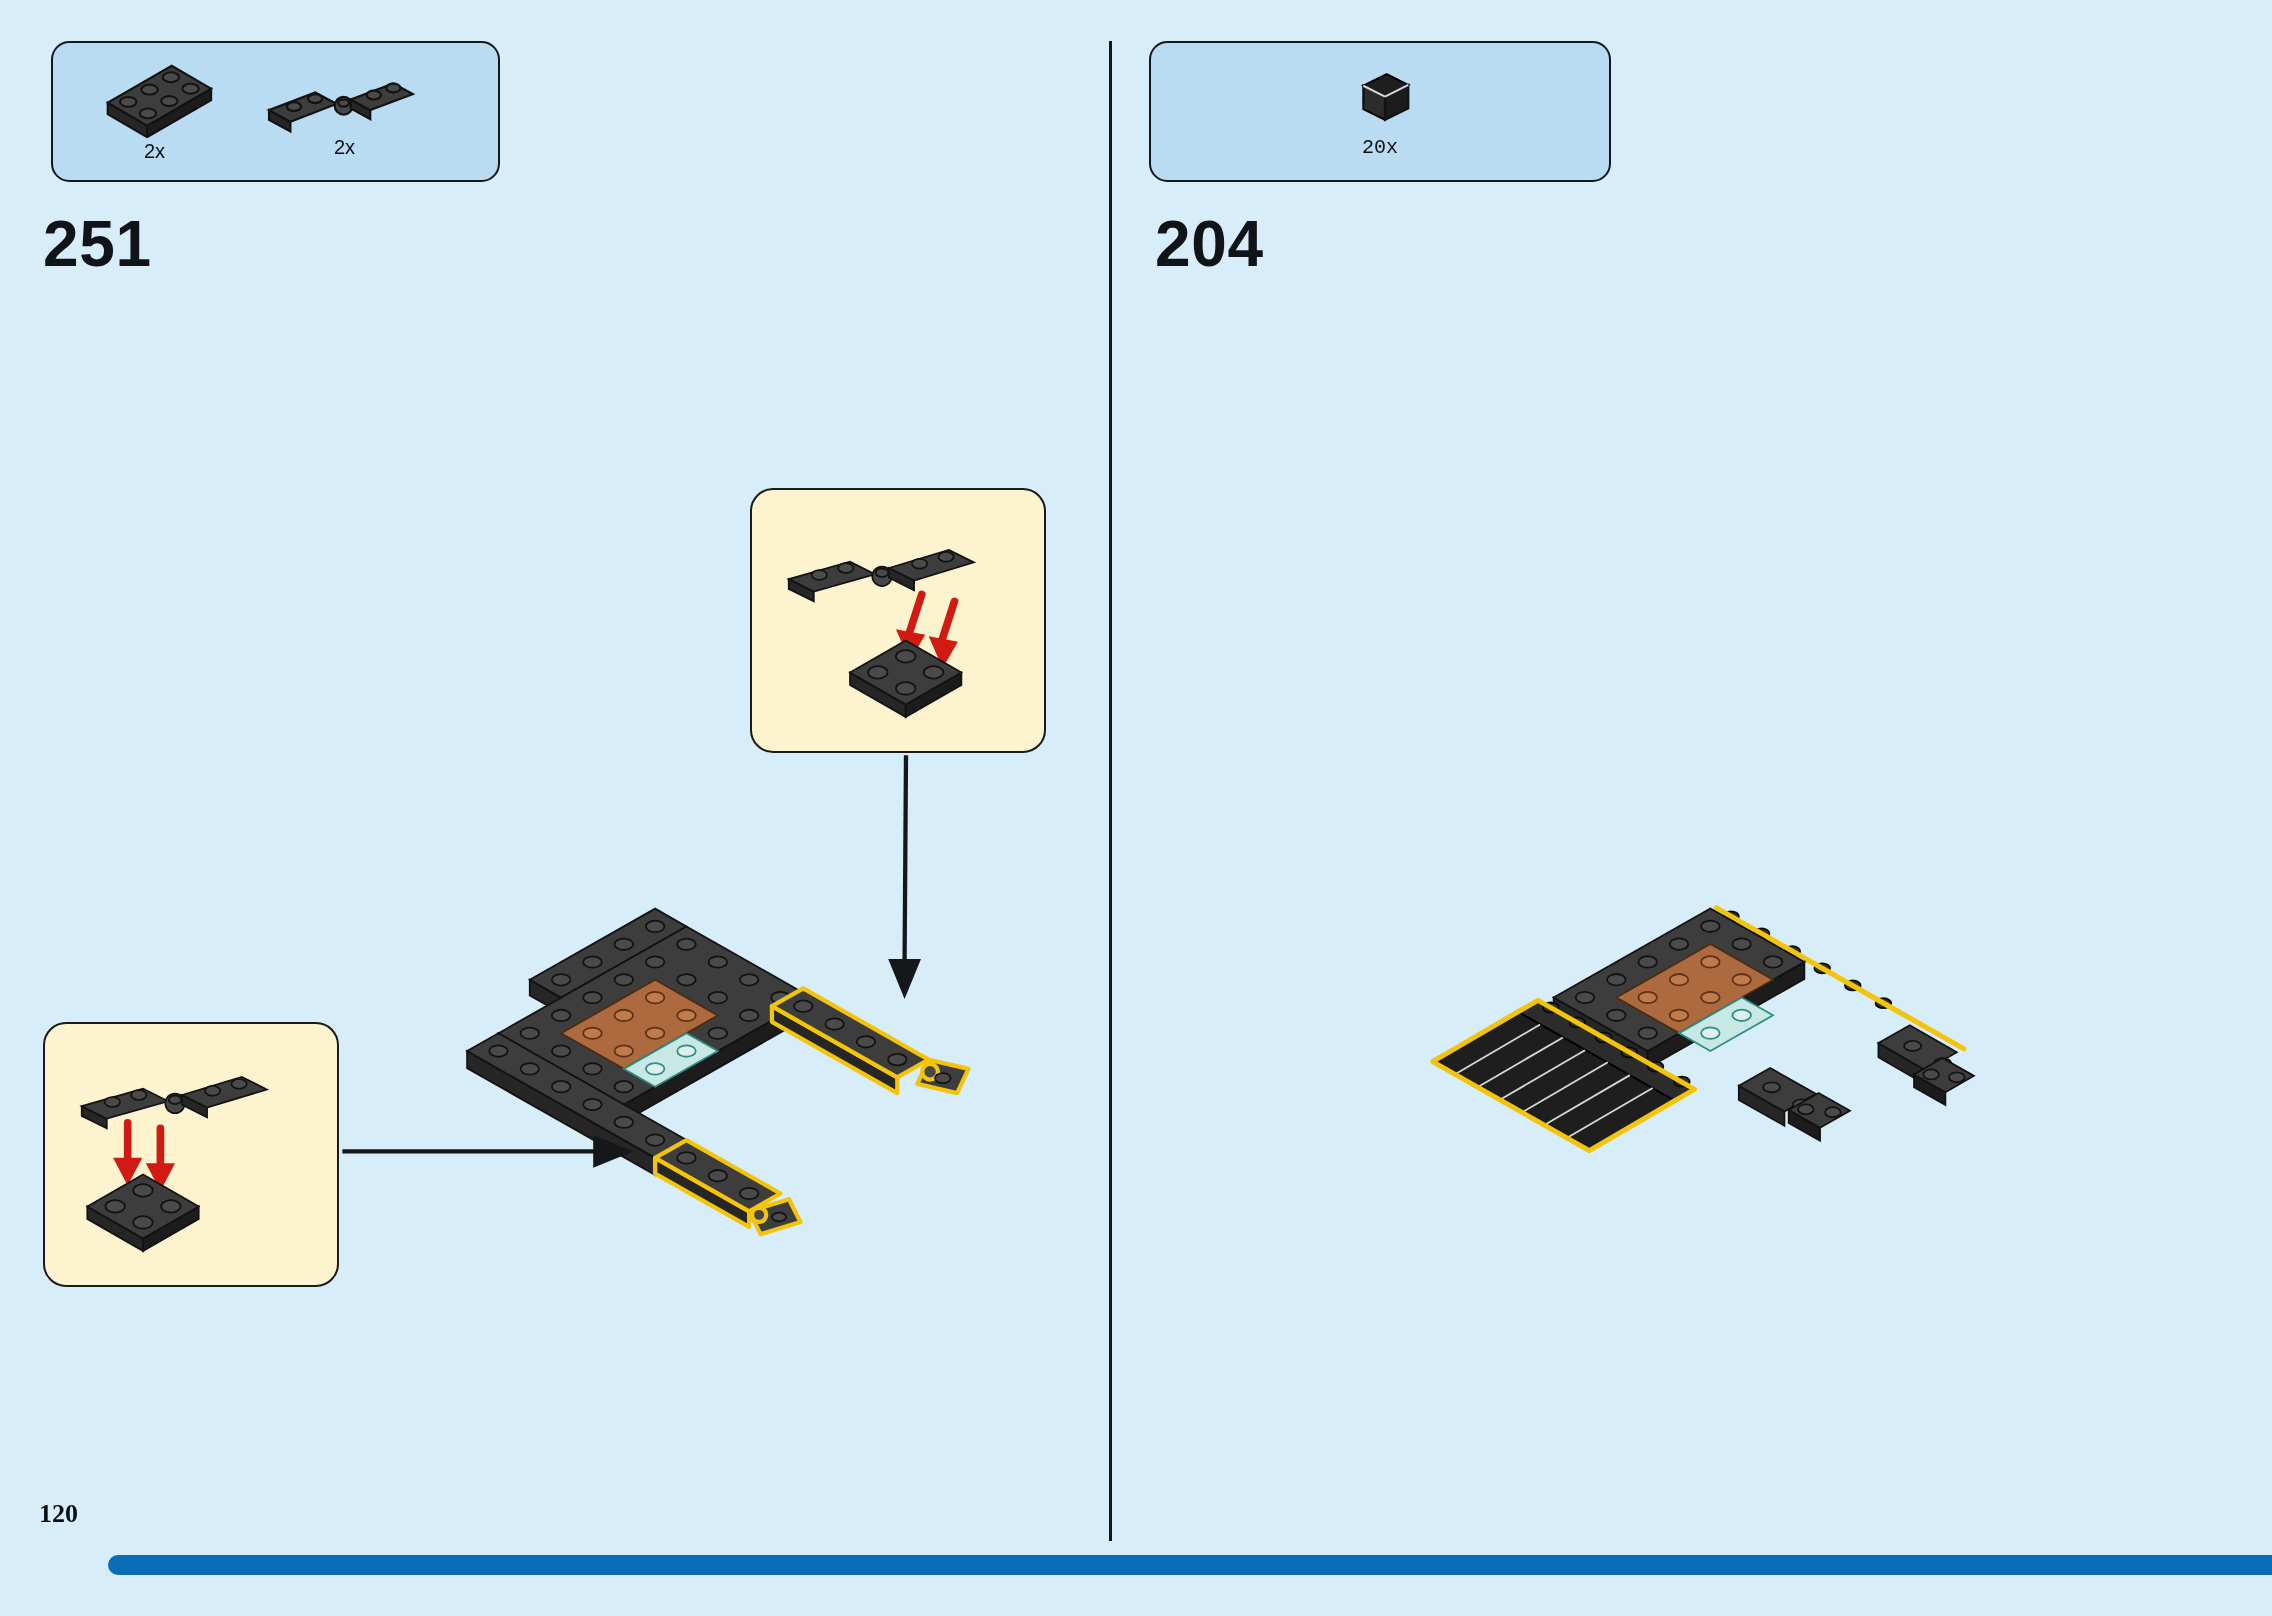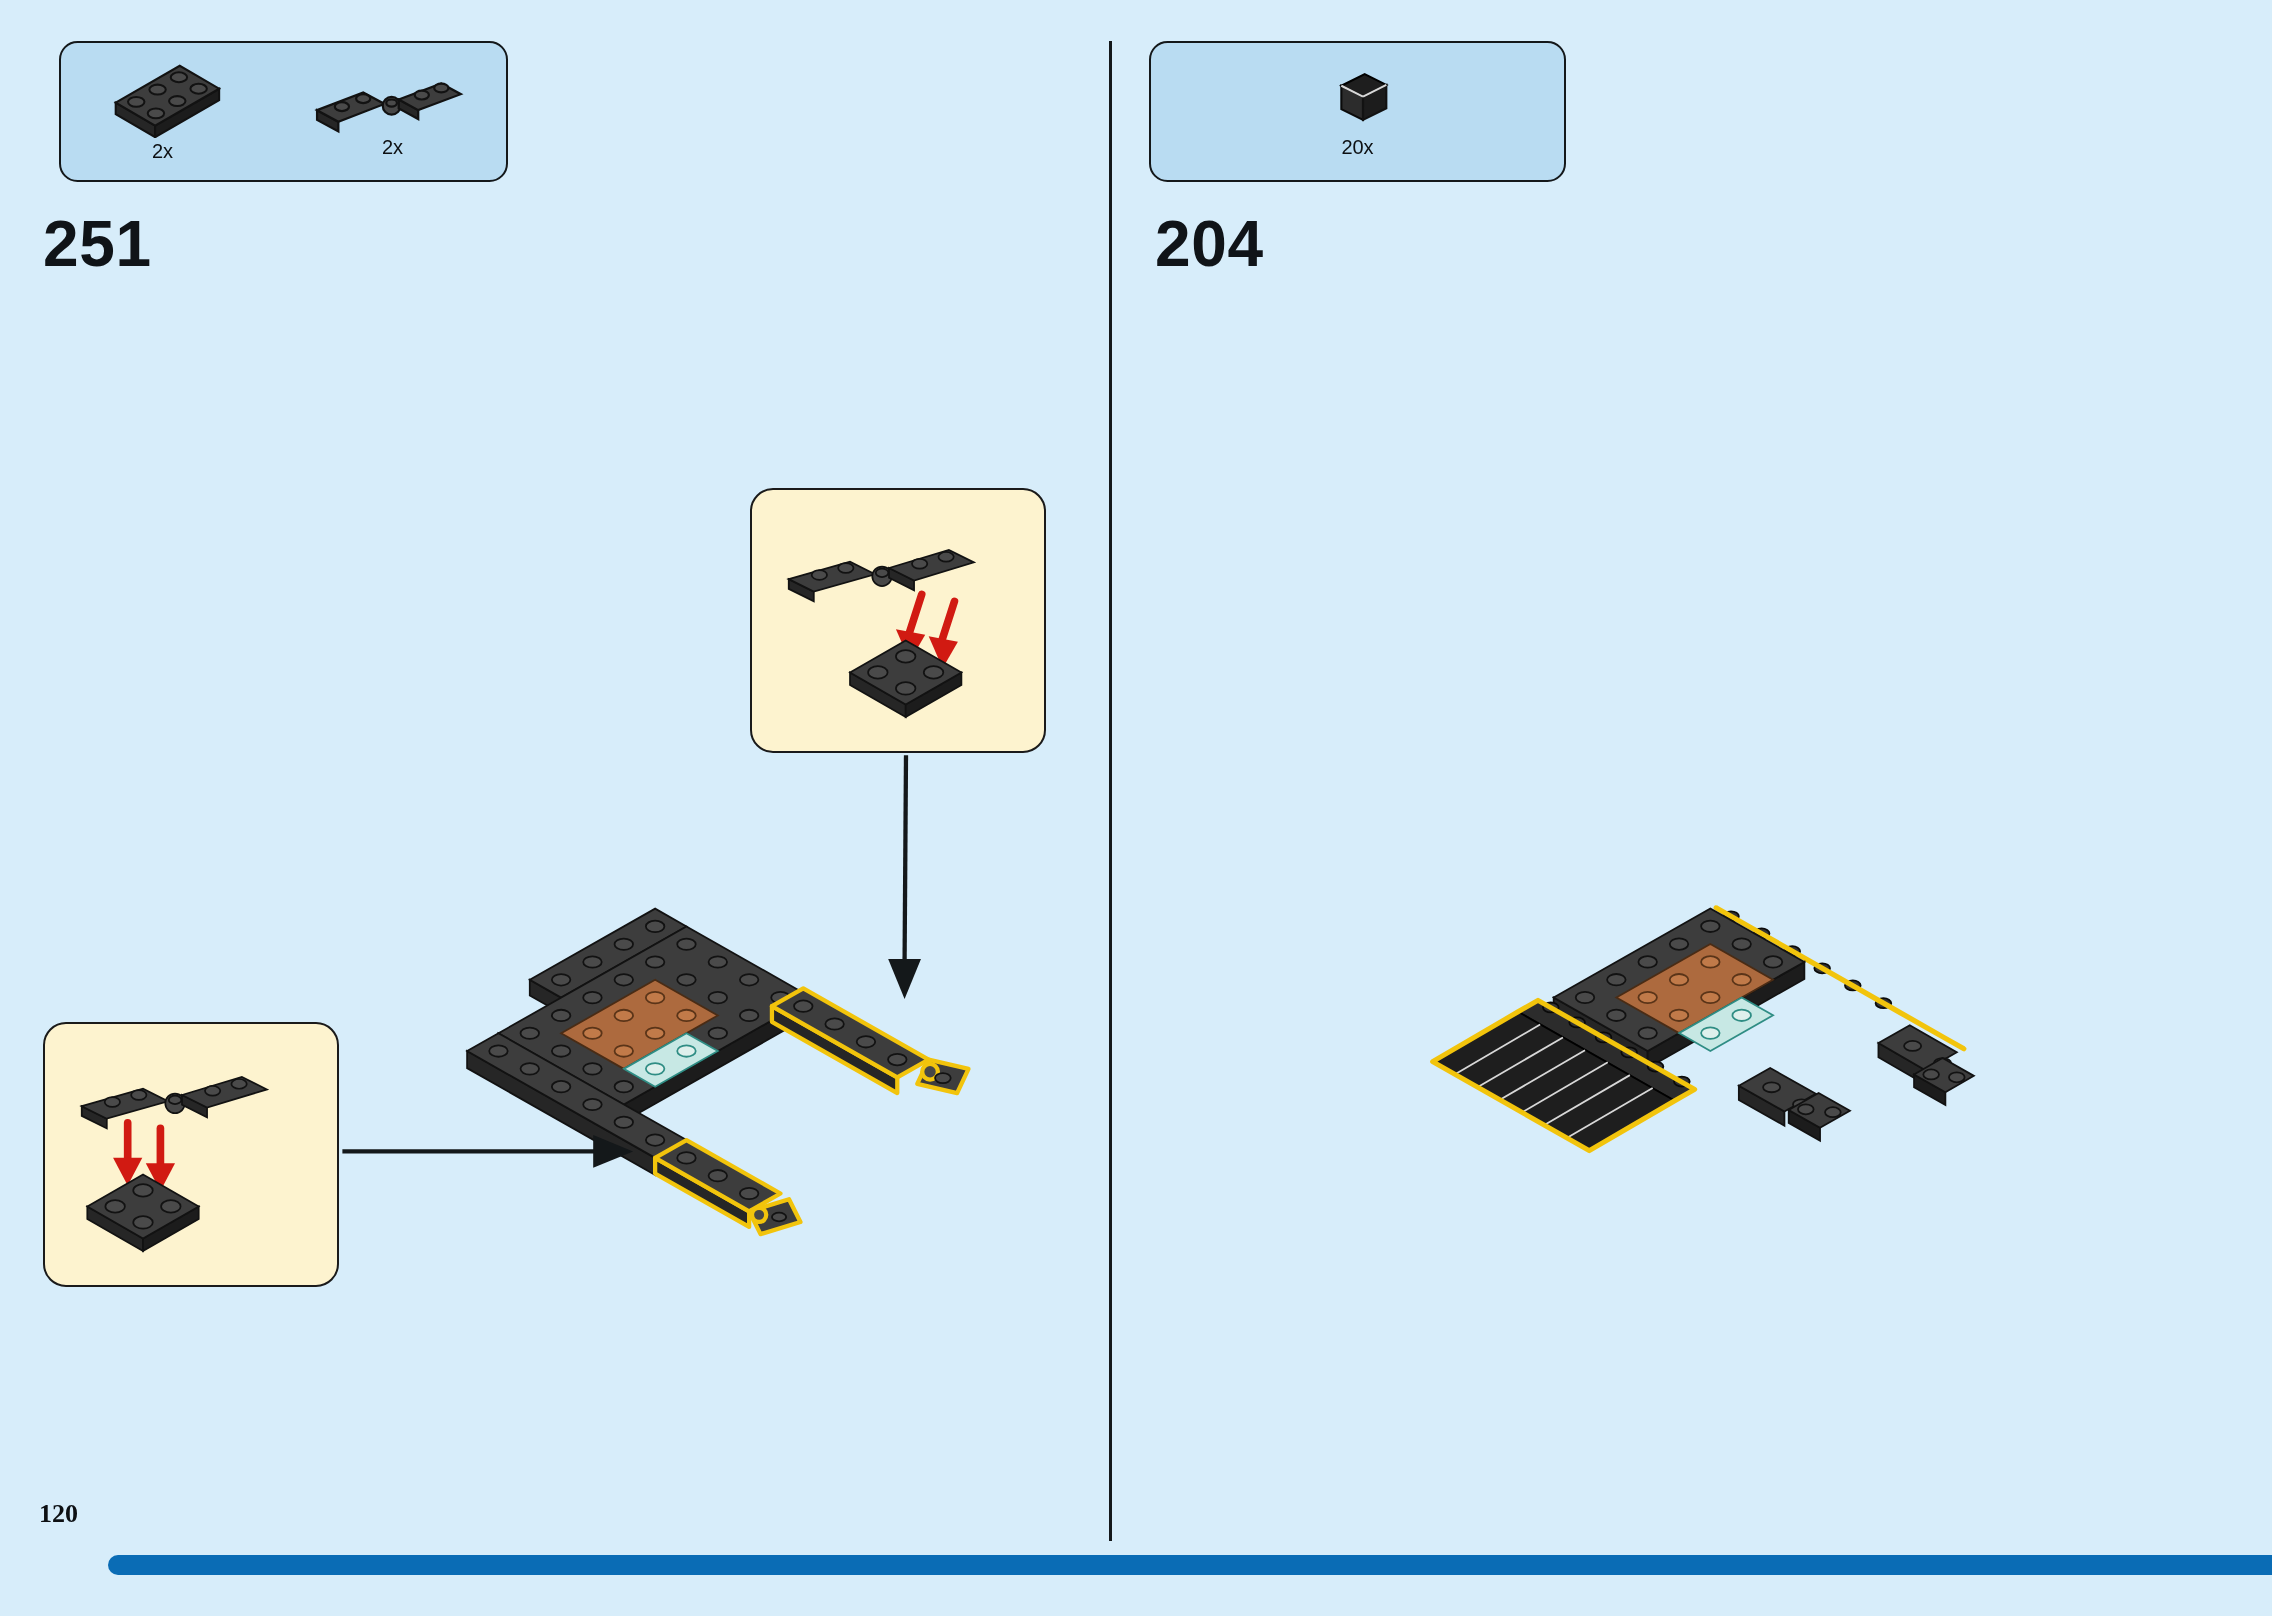--- a/index.html
+++ b/index.html
@@ -42,21 +42,21 @@
   .red   { fill:var(--arrow-red,#d11a12); }
   .redln { stroke:var(--arrow-red,#d11a12); stroke-width:11; stroke-linecap:round; }
   .blk   { fill:#14181a; }
   .blkln { stroke:#14181a; stroke-width:6; }
 </style>
 </head>
 <body>
 
 <div class="page">
 
-  <div class="parts-box" style="left:59px; top:41px; width:449px; height:141px; padding-left:39px; gap:82px;">
+  <div class="parts-box" style="left:51px; top:41px; width:449px; height:141px; padding-left:39px; gap:42px;">
     <div class="part">
       <svg width="125" height="78" viewBox="0 0 150 95">
         <polygon class="f-side" points="18,52 66,80 66,94 18,66"></polygon>
         <polygon class="f-side2" points="66,80 144,35 144,49 66,94"></polygon>
         <polygon class="f-gray" points="18,52 96,7 144,35 66,80"></polygon>
         <ellipse class="stud" cx="43" cy="51" rx="10" ry="6"></ellipse>
         <ellipse class="stud" cx="69" cy="36" rx="10" ry="6"></ellipse>
         <ellipse class="stud" cx="95" cy="21" rx="10" ry="6"></ellipse>
         <ellipse class="stud" cx="67" cy="65" rx="10" ry="6"></ellipse>
         <ellipse class="stud" cx="93" cy="50" rx="10" ry="6"></ellipse>
@@ -74,21 +74,21 @@
         <ellipse class="stud" cx="94" cy="44" rx="6" ry="4"></ellipse>
         <polygon class="f-side" points="102,40 124,52 124,62 102,50"></polygon>
         <polygon class="f-gray" points="102,40 150,22 172,34 124,52"></polygon>
         <ellipse class="stud" cx="128" cy="35" rx="8" ry="5"></ellipse>
         <ellipse class="stud" cx="150" cy="27" rx="8" ry="5"></ellipse>
       </svg>
       <span class="part-count">2x</span>
     </div>
   </div>
 
-  <div class="parts-box" style="left:1149px; top:41px; width:417px; height:141px; justify-content:center;">
+  <div class="parts-box" style="left:1149px; top:41px; width:462px; height:141px; justify-content:center;font-family:Liberation Mono, monospace;">
     <div class="part">
       <svg width="100" height="71" viewBox="0 0 120 85">
         <polygon class="f-black" points="40,26 68,12 94,25 66,39"></polygon>
         <polygon class="f-band" points="40,26 66,39 66,67 40,54"></polygon>
         <polygon class="f-side2" points="66,39 94,25 94,53 66,67"></polygon>
         <line class="wline" x1="40" y1="26" x2="66" y2="39"></line>
         <line class="wline" x1="66" y1="39" x2="94" y2="25"></line>
       </svg>
       <span class="part-count">20x</span>
     </div>

